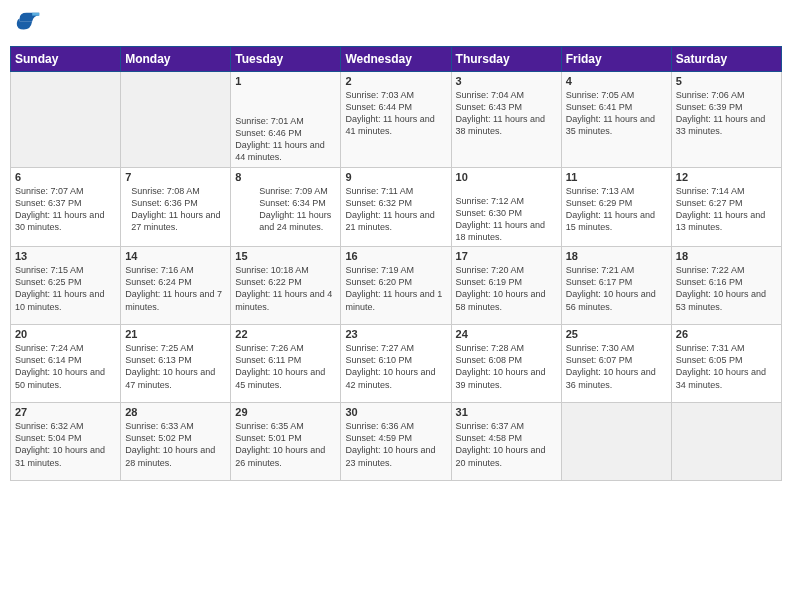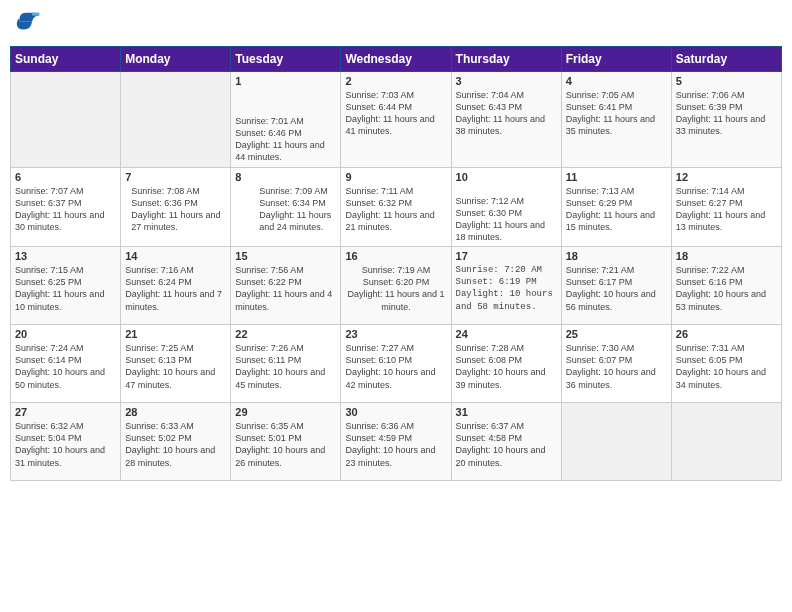--- a/index.html
+++ b/index.html
@@ -219,33 +219,33 @@
 Daylight: 11 hours and 10 minutes.</div>
         </td>
         <td>
           <span class="day-num">14</span>
           <div class="day-info" style="white-space: pre-wrap;">Sunrise: 7:16 AM
 Sunset: 6:24 PM
 Daylight: 11 hours and 7 minutes.</div>
         </td>
         <td>
           <span class="day-num">15</span>
-          <div class="day-info" style="white-space: pre-wrap;">Sunrise: 7:56 AM
+          <div class="day-info" style="white-space: pre-wrap;">Sunrise: 10:18 AM
 Sunset: 6:22 PM
 Daylight: 11 hours and 4 minutes.</div>
         </td>
         <td>
           <span class="day-num">16</span>
-          <div class="day-info" style="white-space: pre-wrap; text-align: center;">Sunrise: 7:19 AM
+          <div class="day-info" style="white-space: pre-wrap;">Sunrise: 7:19 AM
 Sunset: 6:20 PM
 Daylight: 11 hours and 1 minute.</div>
         </td>
         <td>
           <span class="day-num">17</span>
-          <div class="day-info" style="white-space: pre-wrap; font-family: Liberation Mono, monospace;">Sunrise: 7:20 AM
+          <div class="day-info" style="white-space: pre-wrap;">Sunrise: 7:20 AM
 Sunset: 6:19 PM
 Daylight: 10 hours and 58 minutes.</div>
         </td>
         <td>
           <span class="day-num">18</span>
           <div class="day-info" style="white-space: pre-wrap;">Sunrise: 7:21 AM
 Sunset: 6:17 PM
 Daylight: 10 hours and 56 minutes.</div>
         </td>
         <td>

